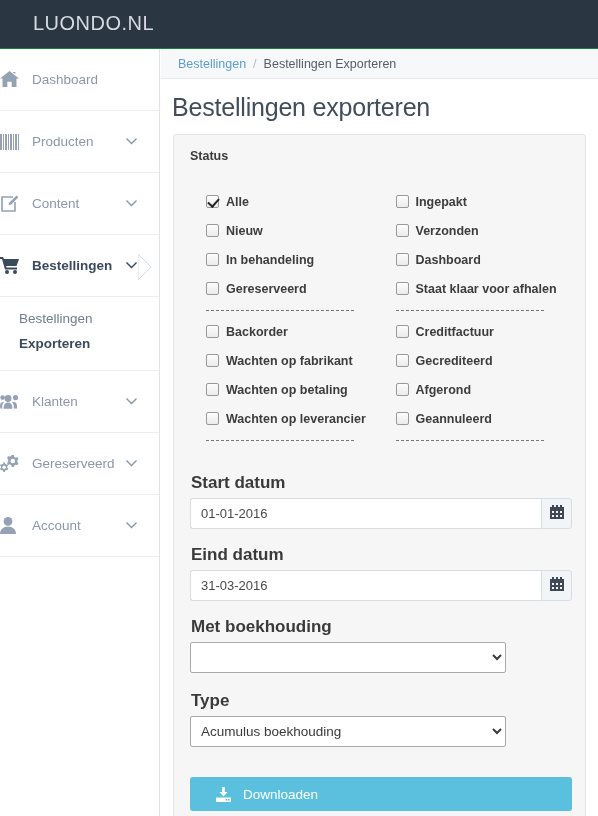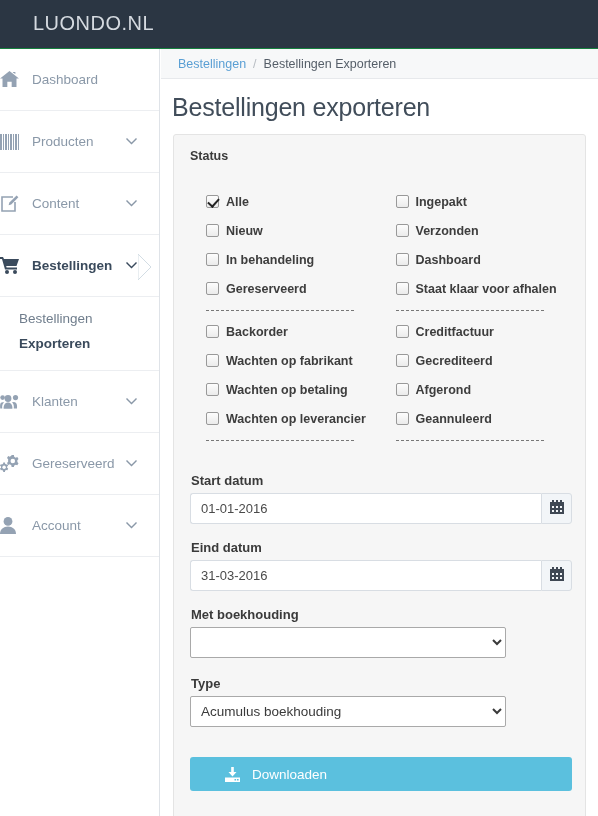--- a/index.html
+++ b/index.html
@@ -164,21 +164,21 @@
   .divider {
     margin-left: 16px;
     margin-top: 7px;
     margin-bottom: 6px;
     width: 148px;
     border-top: 1px dashed #777;
     height: 0;
   }
 
   .field-label {
-    font-size: 13px;
+    font-size: 17px;
     font-weight: bold;
     color: #3a3a3a;
     margin: 0 0 5px 1px;
   }
   .date-group {
     display: flex;
     width: 382px;
     margin-bottom: 16px;
   }
   .date-input {
@@ -222,21 +222,21 @@
     width: 382px; height: 34px;
     background: #5bc0de;
     border: none;
     border-radius: 3px;
     color: #ffffff;
     font-size: 13.5px;
     font-family: "Liberation Sans", sans-serif;
     display: flex;
     align-items: center;
     cursor: pointer;
-    padding-left: 35px;
+    padding-left: 26px;
     margin-top: 14px;
   }
   .dl-btn .dl-ico { margin-right: 12px; display: flex; align-items: center; }
 </style>
 </head>
 <body>
 
 <div id="app">
 
   <div class="topbar">

